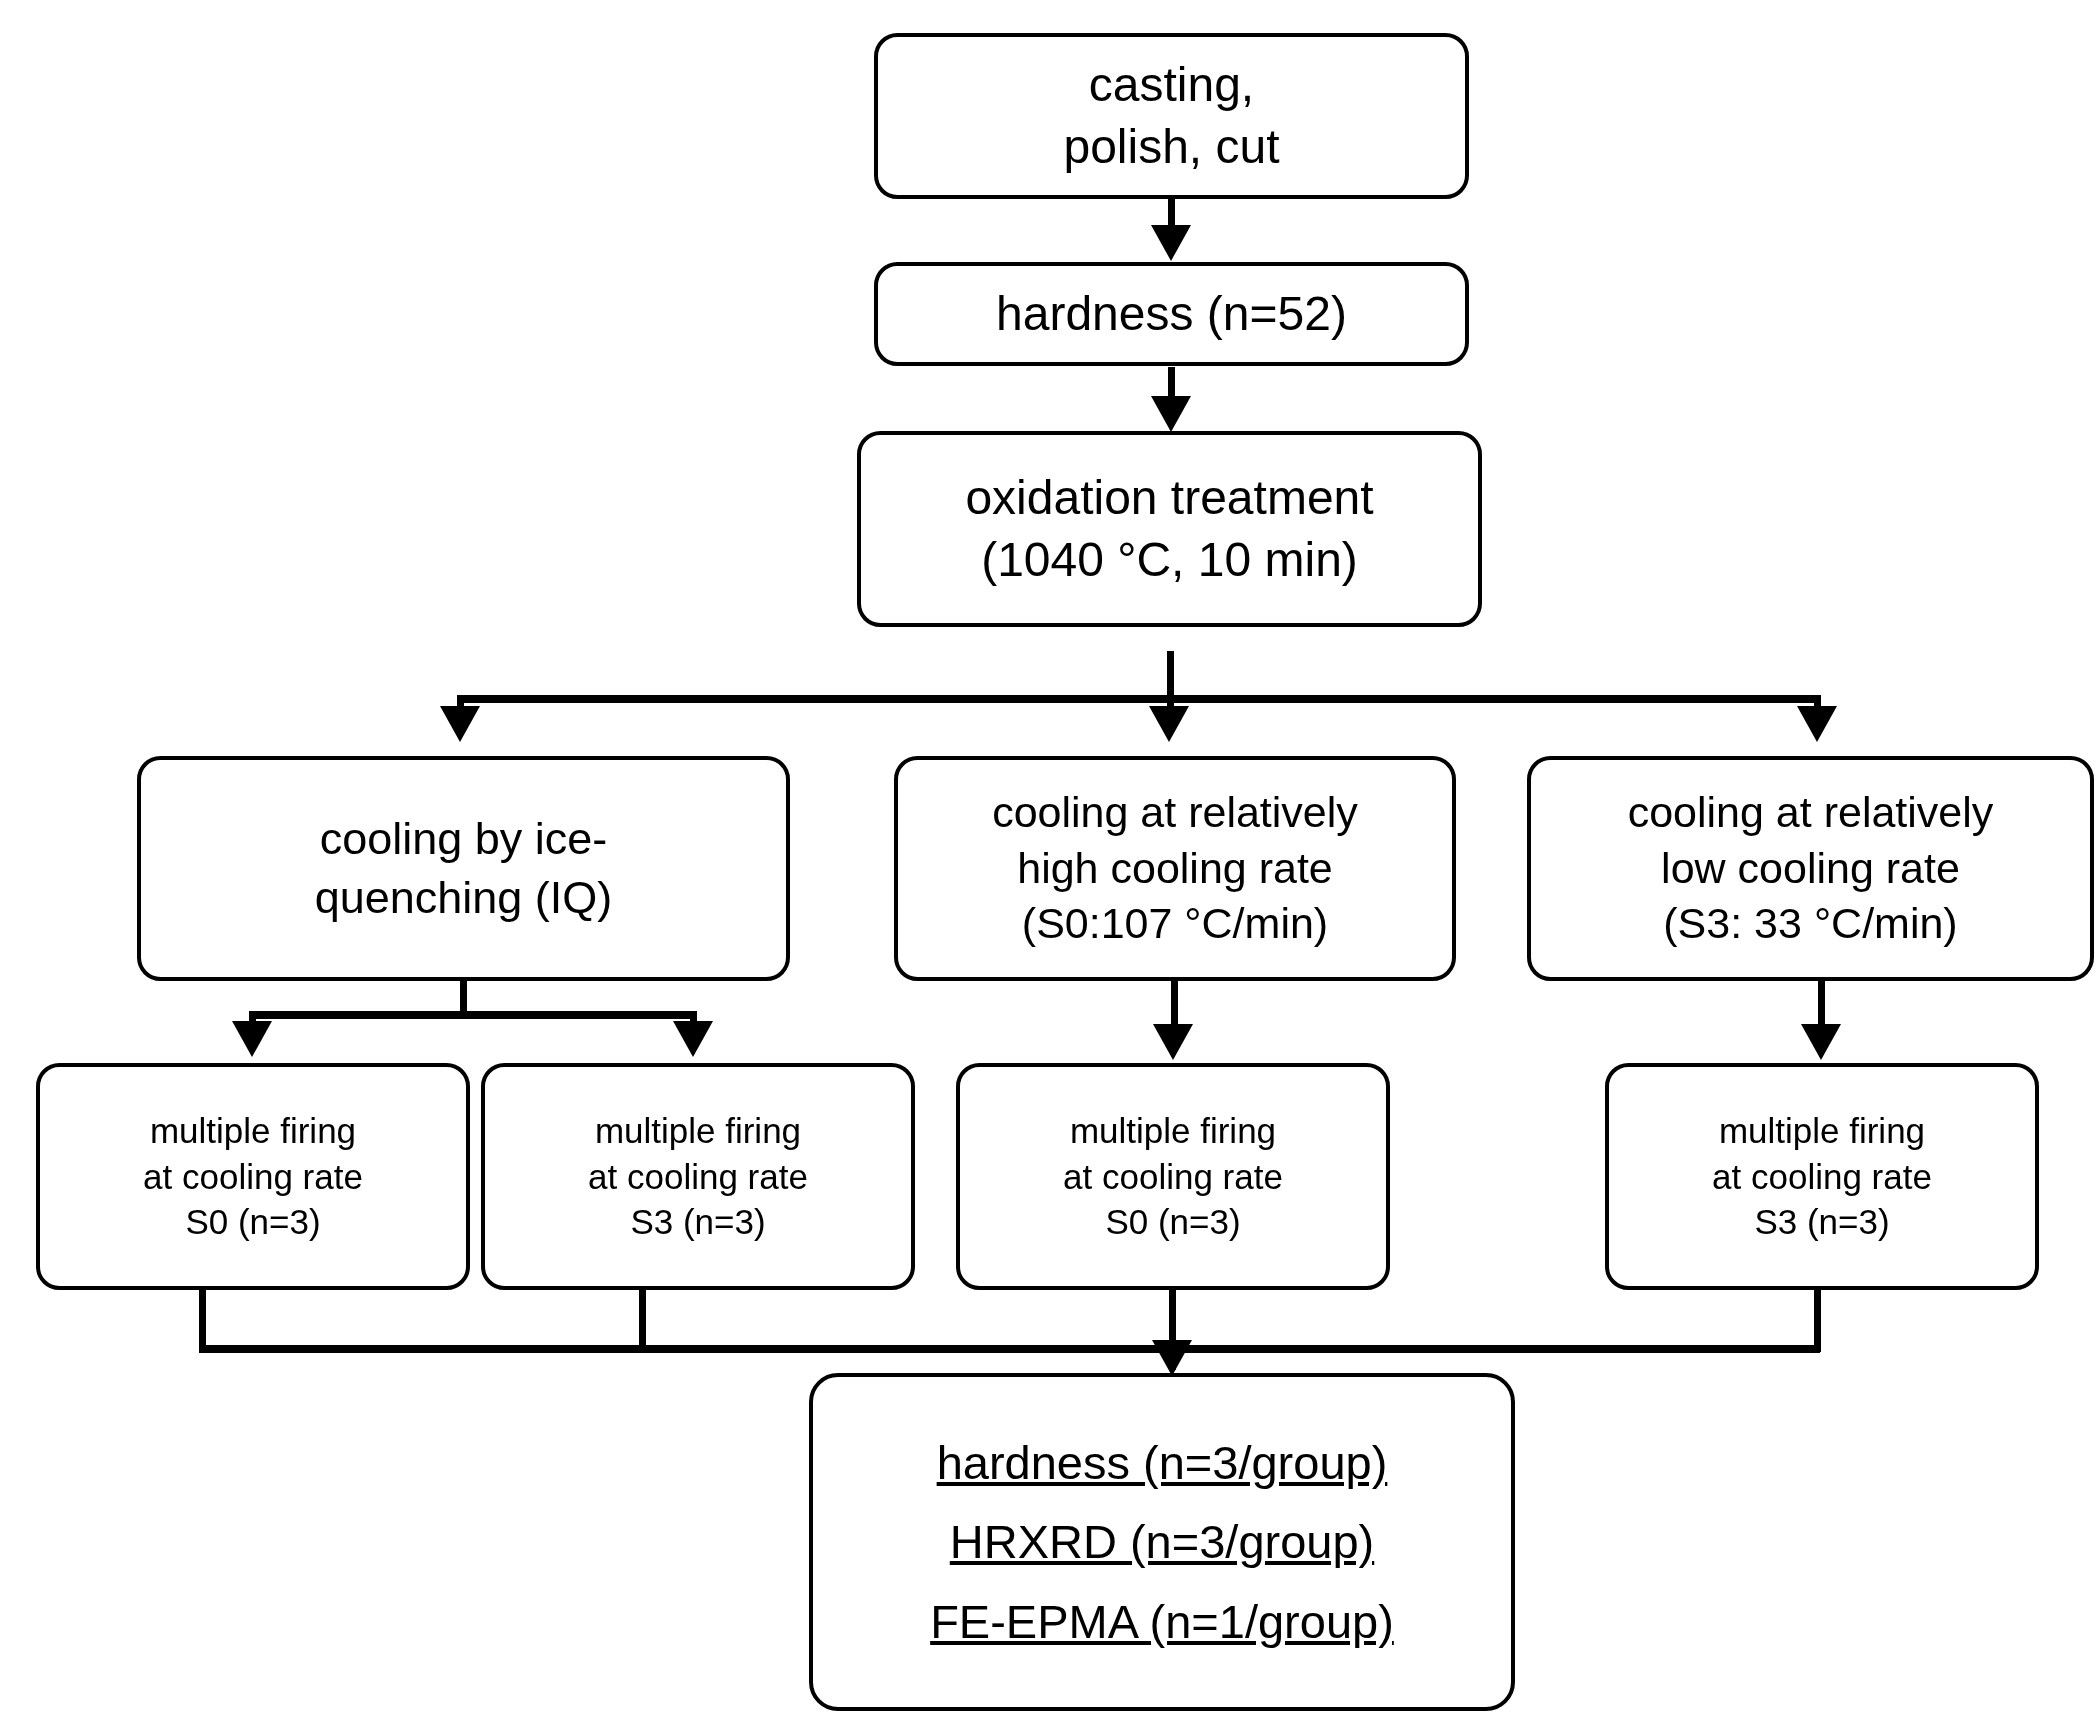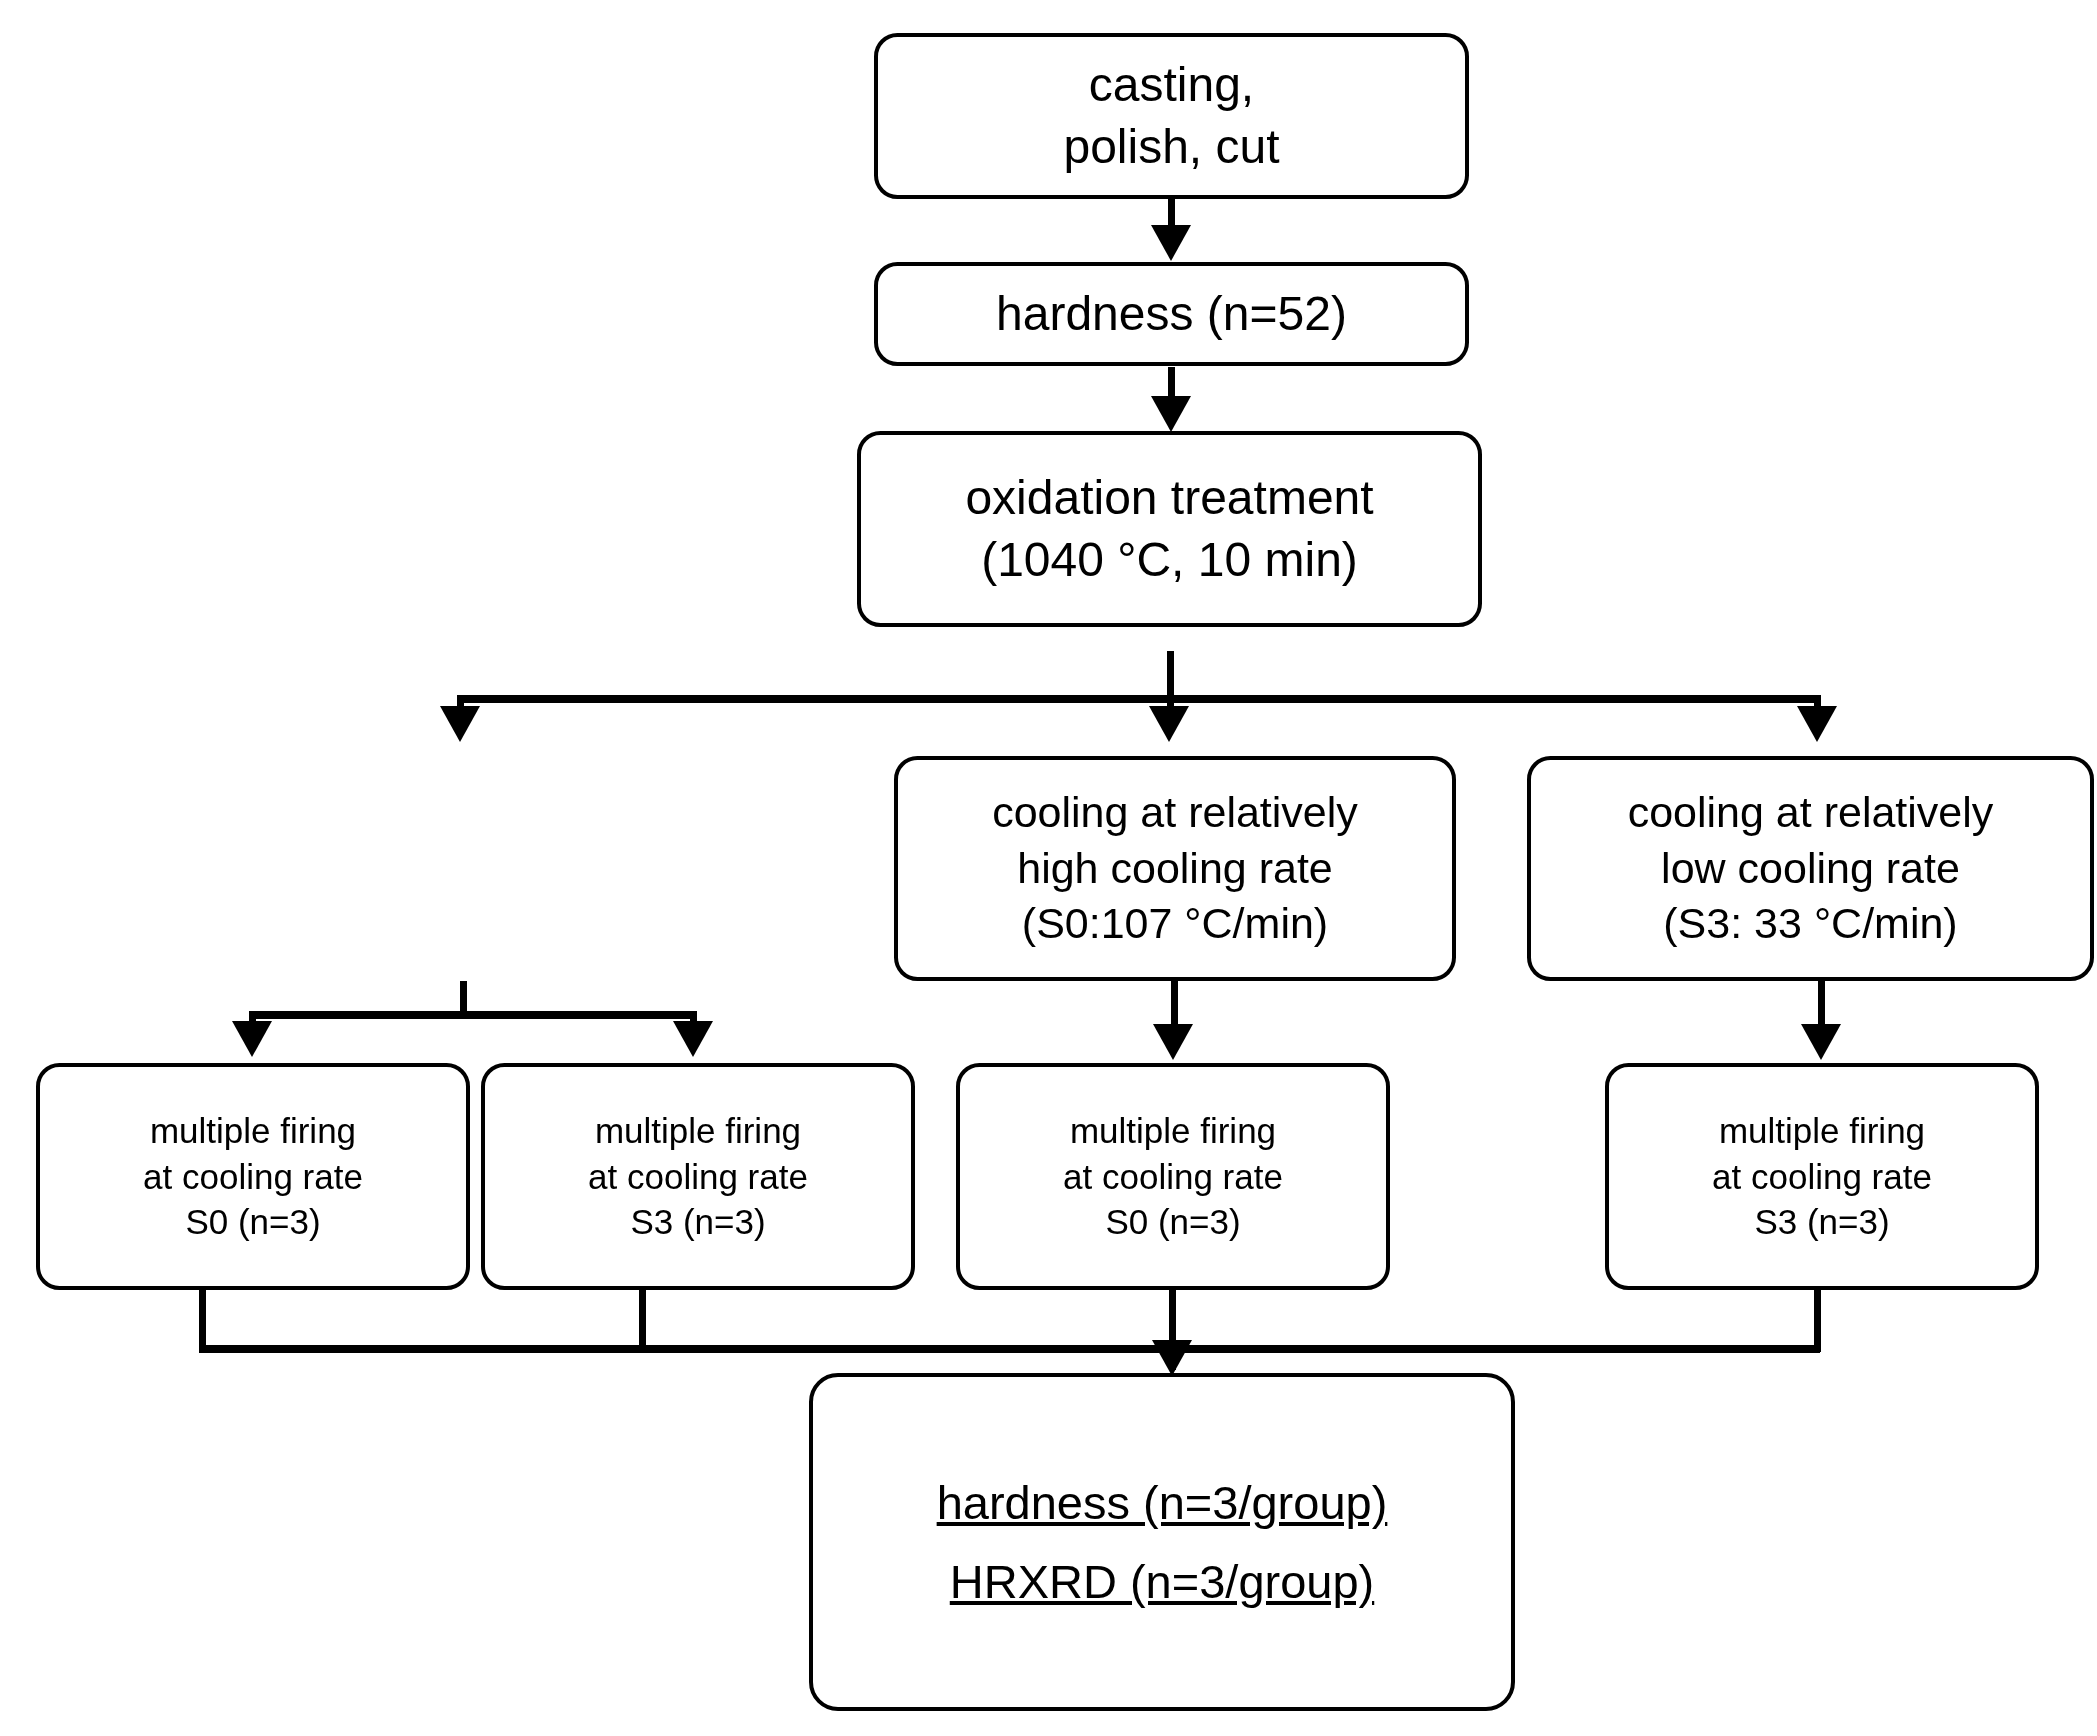--- a/index.html
+++ b/index.html
@@ -92,20 +92,24 @@
 
   <div class="node t-xl n-hard1">
     <span class="ln">hardness (n=52)</span>
   </div>
 
   <div class="node t-xl n-oxid">
     <span class="ln">oxidation treatment</span>
     <span class="ln">(1040 °C, 10 min)</span>
   </div>
 
+  <div class="node t-lg n-iq">
+    <span class="ln">cooling by ice-</span>
+    <span class="ln">quenching (IQ)</span>
+  </div>
 
   <div class="node t-md n-high">
     <span class="ln">cooling at relatively</span>
     <span class="ln">high cooling rate</span>
     <span class="ln">(S0:107 °C/min)</span>
   </div>
 
   <div class="node t-md n-low">
     <span class="ln">cooling at relatively</span>
     <span class="ln">low cooling rate</span>
@@ -132,20 +136,21 @@
 
   <div class="node t-sm n-mf4">
     <span class="ln">multiple firing</span>
     <span class="ln">at cooling rate</span>
     <span class="ln">S3 (n=3)</span>
   </div>
 
   <div class="node n-final">
     <span class="ln">hardness (n=3/group)</span>
     <span class="ln">HRXRD (n=3/group)</span>
+    <span class="ln">FE-EPMA (n=1/group)</span>
   </div>
 
   <div class="vline" style="left:1168px; top:199px; height:34px;"></div>
   <div class="arrow" style="left:1151px; top:225px;"></div>
 
   <div class="vline" style="left:1168px; top:367px; height:33px;"></div>
   <div class="arrow" style="left:1151px; top:396px;"></div>
 
   <div class="vline" style="left:1167px; top:651px; height:49px;"></div>
   <div class="hline" style="left:457px; top:695px; width:1364px;"></div>

